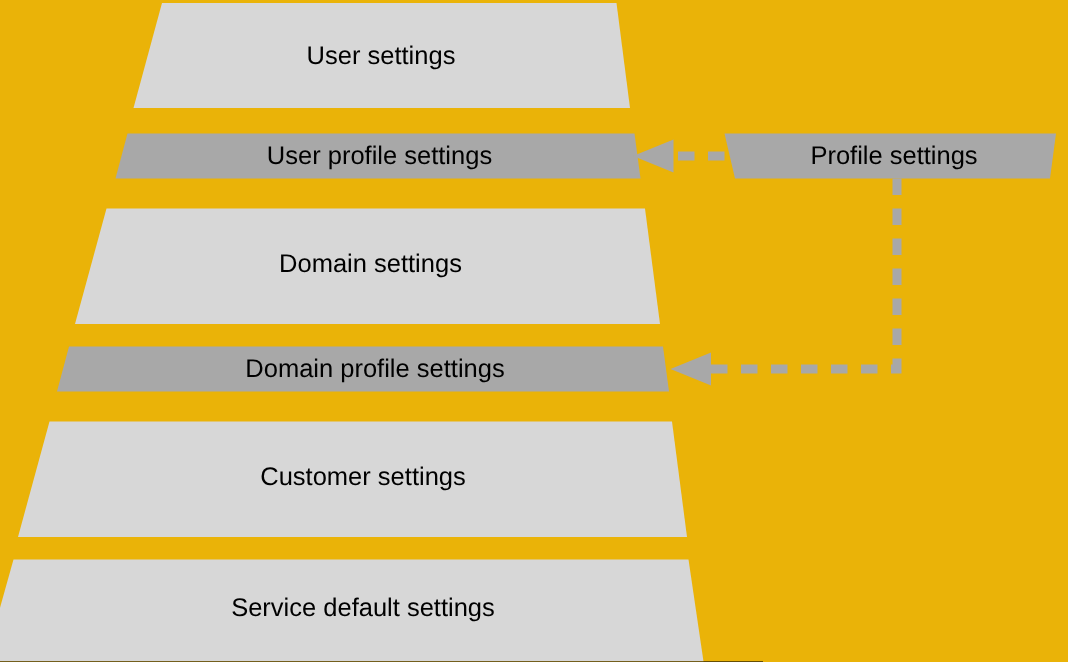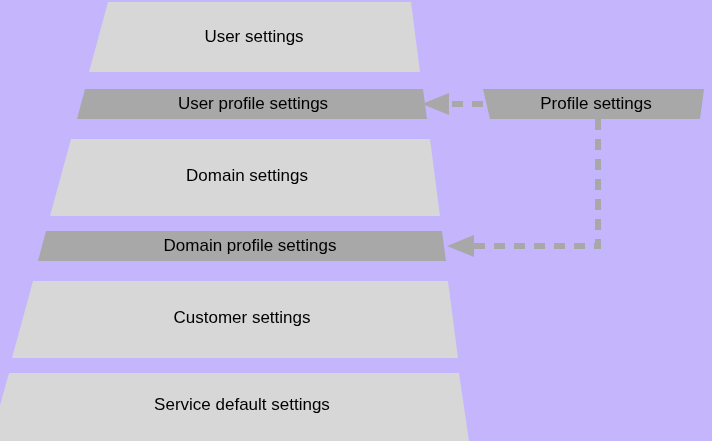--- a/index.html
+++ b/index.html
@@ -4,21 +4,21 @@
 <style>
   html, body {
     margin: 0;
     padding: 0;
     background: #000000;
   }
   #stage {
     position: relative;
     width: 712px;
     height: 441px;
-    background: #c4b5fd;
+    background: #eab308;
     overflow: hidden;
     font-family: "Liberation Sans", sans-serif;
   }
   #stage svg {
     position: absolute;
     left: 0;
     top: 0;
     display: block;
   }
   .band-label {

